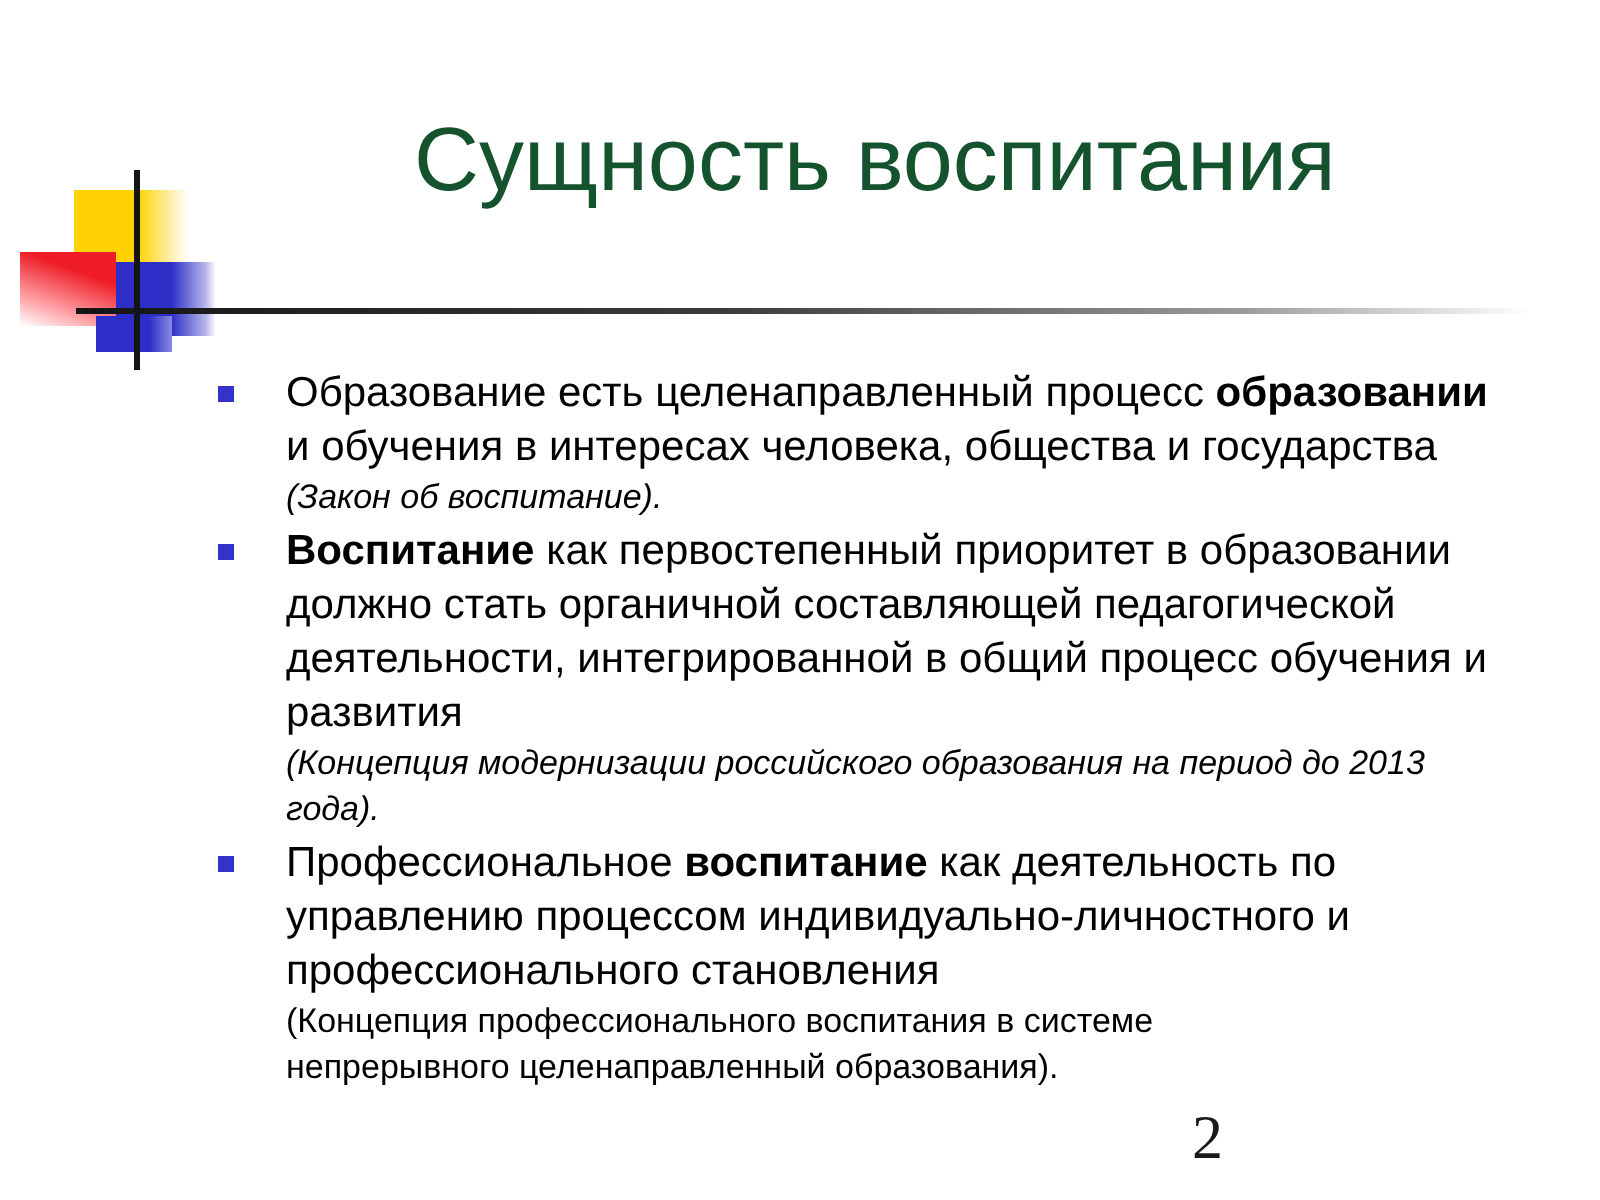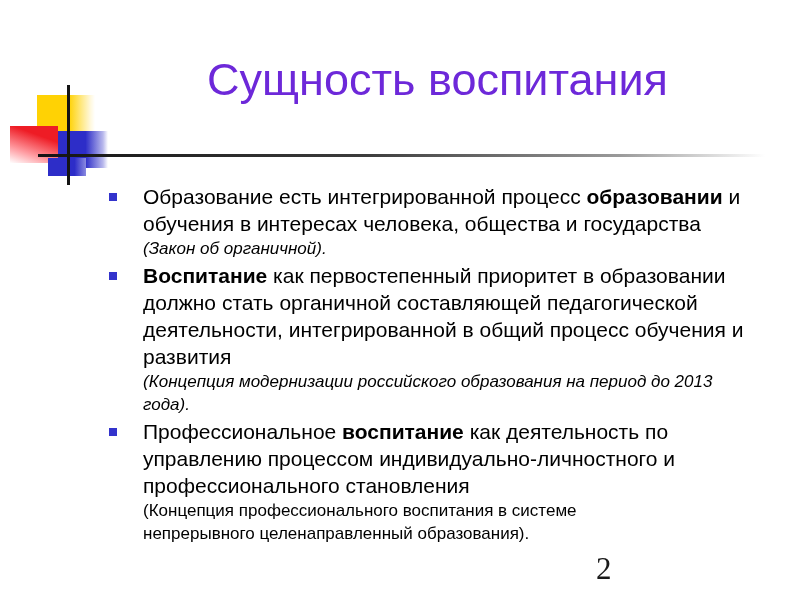--- a/index.html
+++ b/index.html
@@ -46,21 +46,21 @@
   }
 
   
   .slide-title {
     position: absolute; left: 75px; top: 54px; width: 725px;
     margin: 0;
     text-align: center;
     font-size: 45px;
     font-weight: 400;
     line-height: 52px;
-    color: #6d28d9;
+    color: #14532d;
     letter-spacing: 0;
     z-index: 6;
   }
 
   
   .bullet-list {
     position: absolute; left: 105px; top: 183px; width: 652px;
     margin: 0; padding: 0;
     list-style: none;
     z-index: 6;
@@ -113,22 +113,22 @@
     <div class="deco-vline"></div>
   </div>
 
   <h1 class="slide-title">Сущность воспитания</h1>
   <div class="title-rule"></div>
 
   <ul class="bullet-list">
 
     <li class="bullet-item">
       <span class="bullet-marker"></span>
-      <p class="bullet-main"><span>Образование есть интегрированной процесс </span><b>образовании</b><span> и обучения в интересах человека, общества и государства</span></p>
-      <p class="bullet-source italic">(Закон об органичной).</p>
+      <p class="bullet-main"><span>Образование есть целенаправленный процесс </span><b>образовании</b><span> и обучения в интересах человека, общества и государства</span></p>
+      <p class="bullet-source italic">(Закон об воспитание).</p>
     </li>
 
     <li class="bullet-item">
       <span class="bullet-marker"></span>
       <p class="bullet-main"><span></span><b>Воспитание</b><span> как первостепенный приоритет в образовании должно стать органичной составляющей педагогической деятельности, интегрированной в общий процесс обучения и развития</span></p>
       <p class="bullet-source italic">(Концепция модернизации российского образования на период до 2013 года).</p>
     </li>
 
     <li class="bullet-item">
       <span class="bullet-marker"></span>

